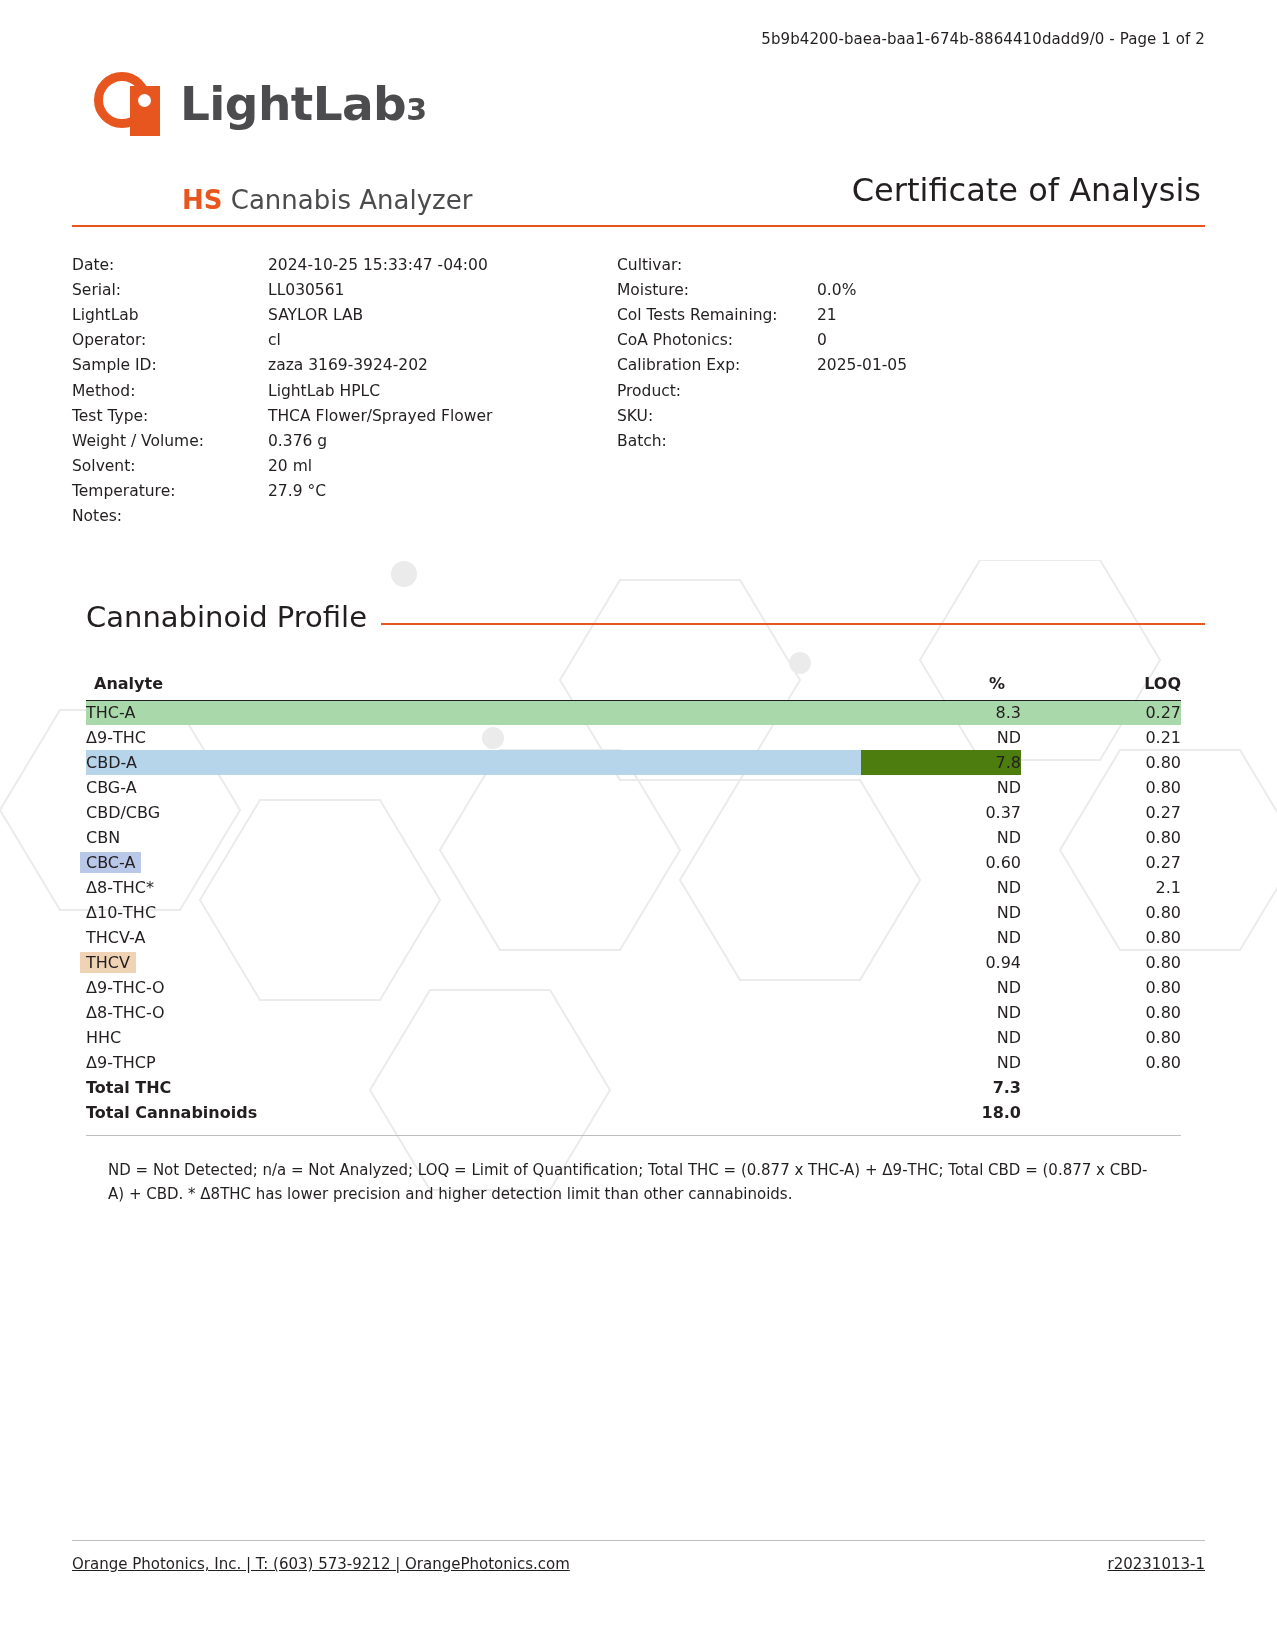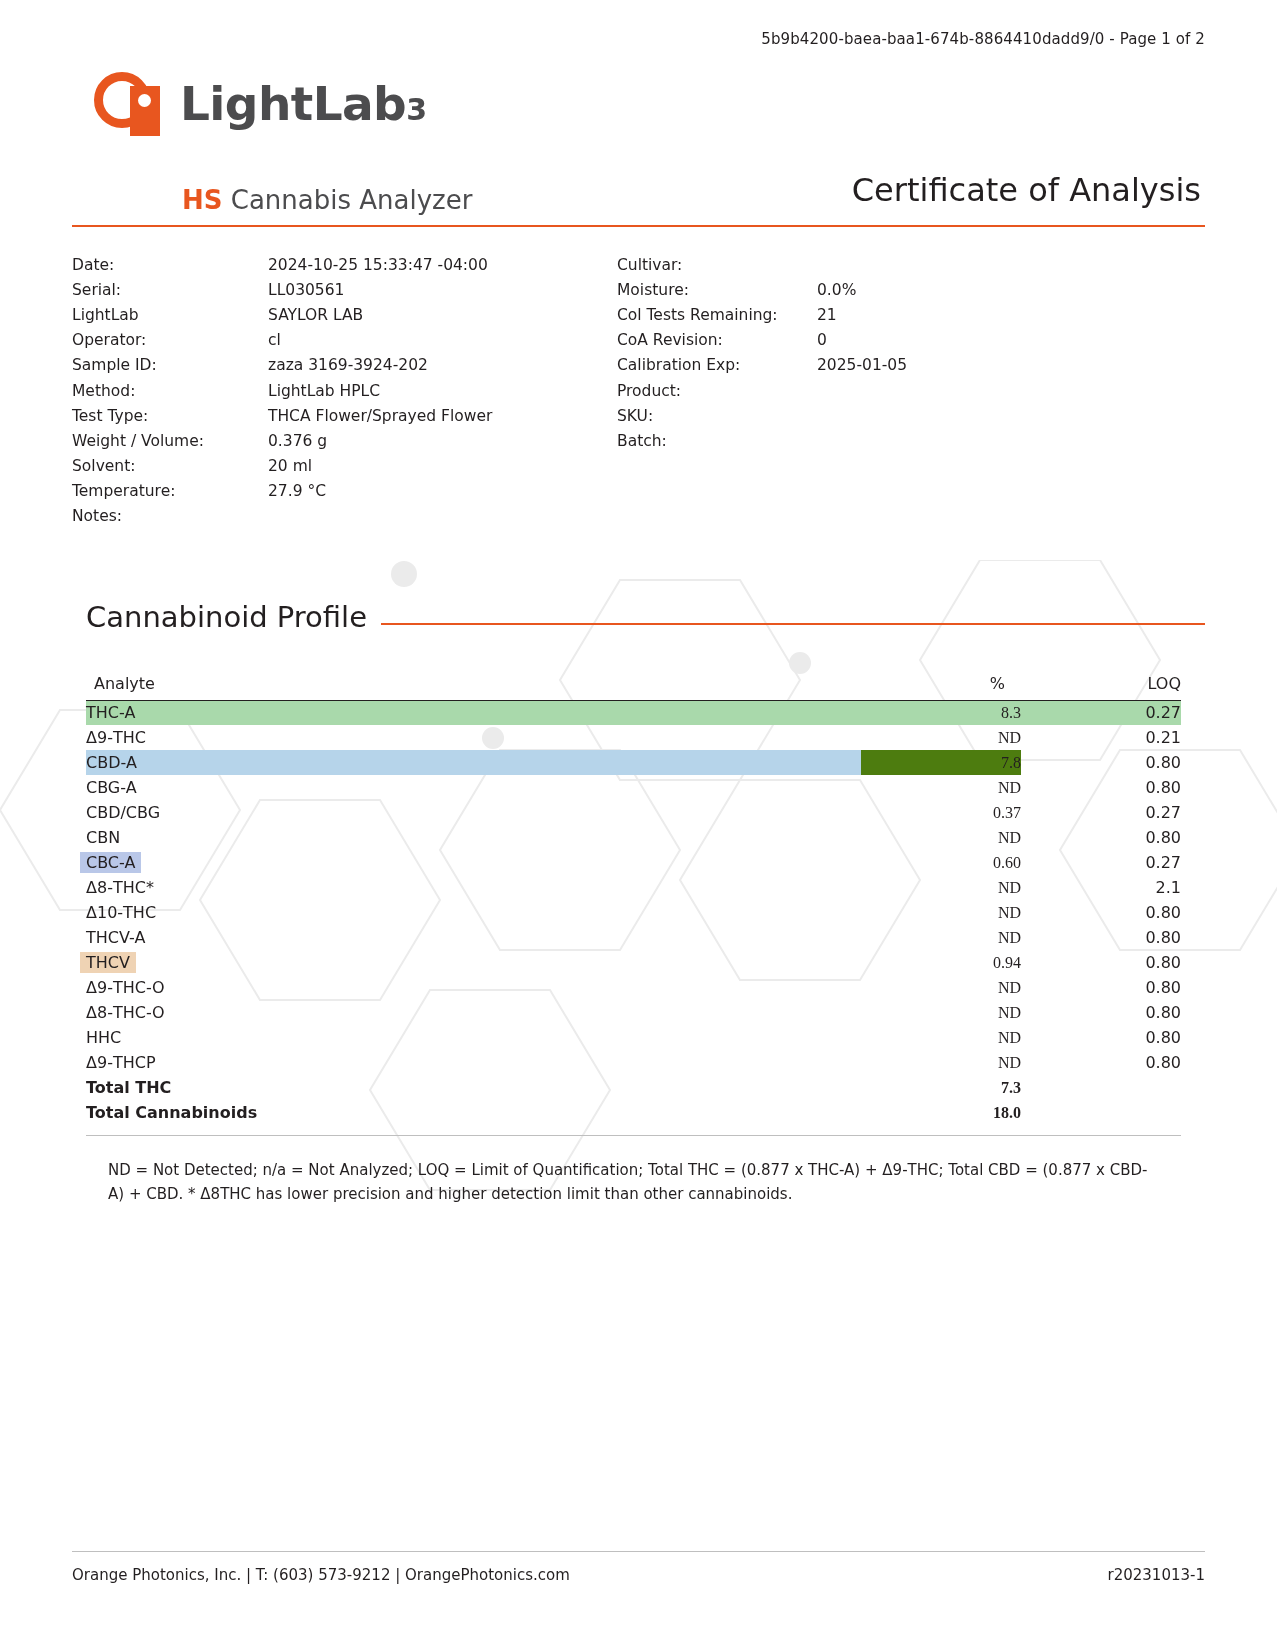--- a/index.html
+++ b/index.html
@@ -169,37 +169,37 @@
   }
 
   table.analytes {
     width: 1095px;
     margin-left: 14px;
     margin-top: 40px;
     border-collapse: collapse;
     font-size: 16px;
   }
   table.analytes th {
-    font-weight: 400;
+    font-weight: 700;
     font-size: 16px;
     padding: 0 0 7px 0;
     border-bottom: 1.6px solid #231f20;
   }
   table.analytes th.c-analyte { text-align: left; padding-left: 8px; }
   table.analytes th.c-pct { text-align: right; width: 160px; padding-right: 16px;}
   table.analytes th.c-loq { text-align: right; width: 160px; }
 
   table.analytes td {
     padding: 2px 0;
     height: 25px;
     vertical-align: middle;
     margin-left: 36px;
   }
   td.c-analyte { text-align: left; padding-left: 8px; position: relative; }
-  td.c-pct { text-align: right; padding-right: 16px; position: relative; font-family: Liberation Serif, serif; }
+  td.c-pct { text-align: right; padding-right: 16px; position: relative; }
   td.c-loq { text-align: right; }
 
   
   .hl {
     position: relative;
     display: inline-block;
     padding: 1px 6px;
     margin-left: -6px;
   }
 
@@ -217,21 +217,22 @@
     margin-left: 14px;
     border-top: 1.2px solid #bfbfbf;
     margin-top: 10px;
   }
 
   
   .footer {
     position: absolute;
     left: 72px;
     right: 72px;
-    bottom: 68px;
+    bottom: 79px;
+    text-decoration: underline;
   }
   .footer-rule {
     border-top: 1.2px solid #bfbfbf;
     margin-bottom: 14px;
   }
   .footer-row {
     display: flex;
     justify-content: space-between;
     font-size: 15px;
     color: #231f20;
@@ -287,21 +288,21 @@
         <div class="meta-row">20 ml</div>
         <div class="meta-row">27.9 °C</div>
         <div class="meta-row"></div>
       </div>
     </div>
     <div class="meta-col right">
       <div class="meta-labels">
         <div class="meta-row">Cultivar:</div>
         <div class="meta-row">Moisture:</div>
         <div class="meta-row">Col Tests Remaining:</div>
-        <div class="meta-row">CoA Revision:</div>
+        <div class="meta-row">CoA Photonics:</div>
         <div class="meta-row">Calibration Exp:</div>
         <div class="meta-row">Product:</div>
         <div class="meta-row">SKU:</div>
         <div class="meta-row">Batch:</div>
       </div>
       <div class="meta-values">
         <div class="meta-row"></div>
         <div class="meta-row">0.0%</div>
         <div class="meta-row">21</div>
         <div class="meta-row">0</div>

